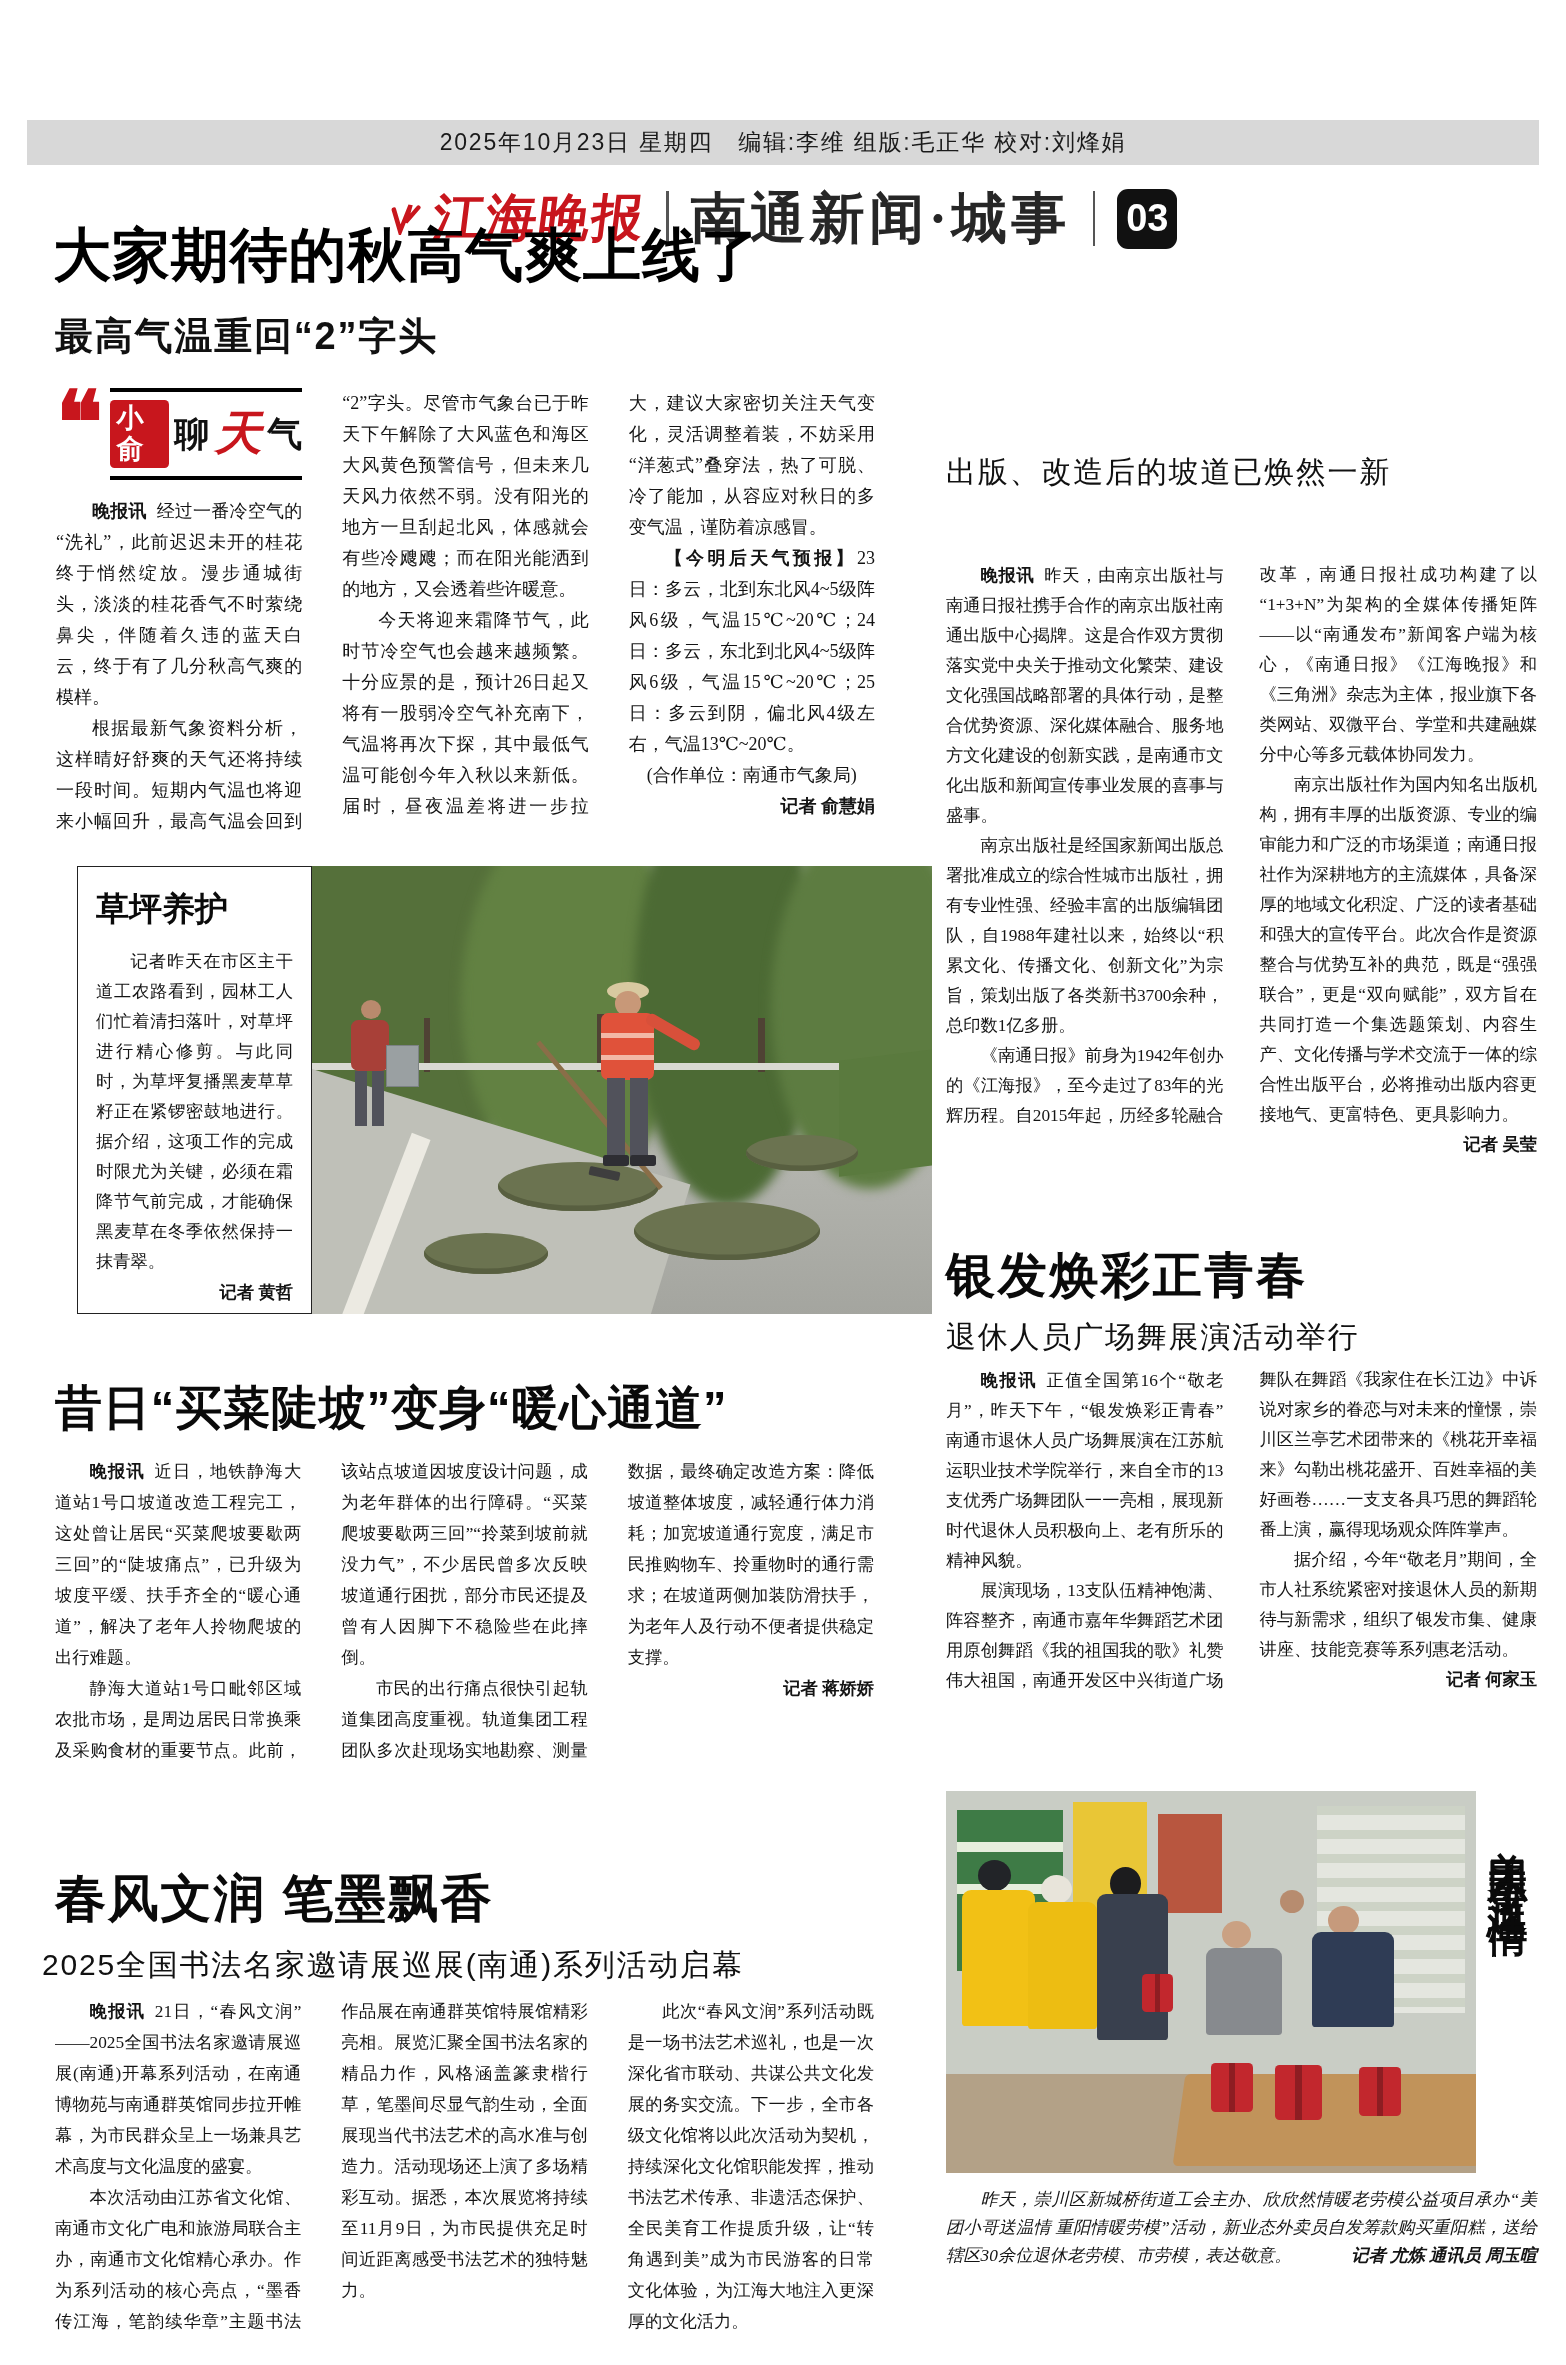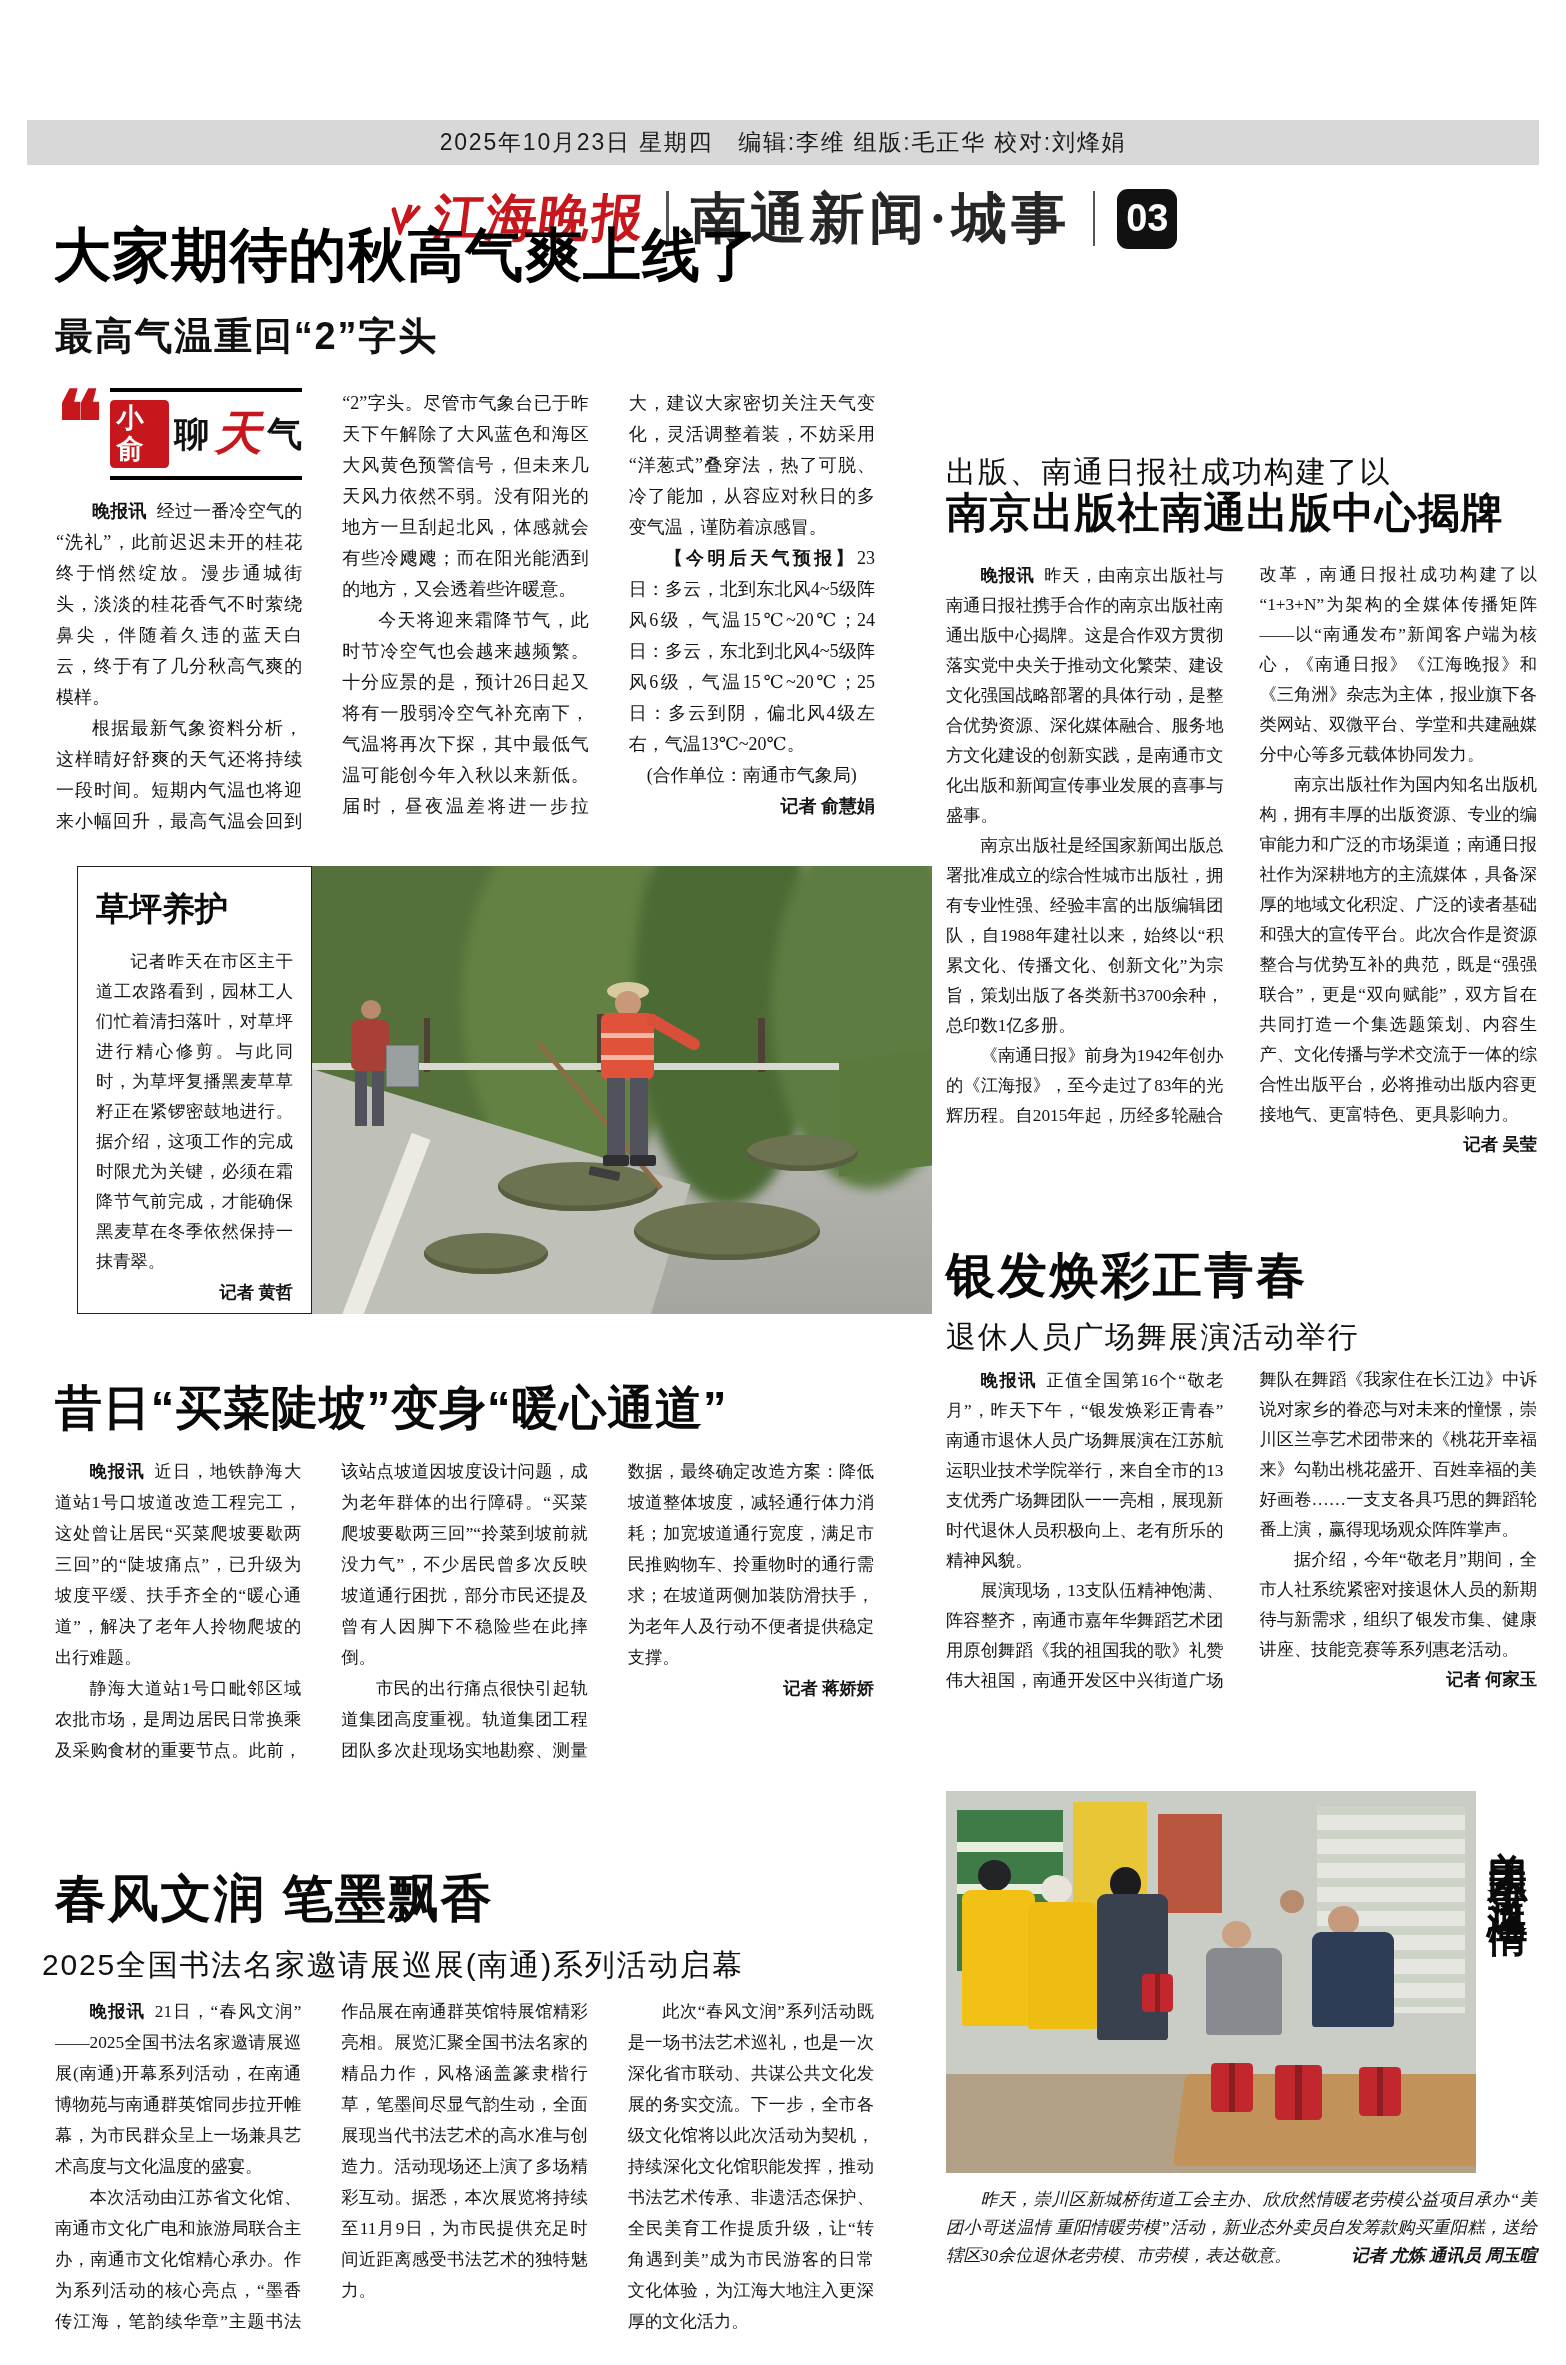--- a/index.html
+++ b/index.html
@@ -146,22 +146,21 @@
       </span>
     </div>
     <p><b class="lead-tag">晚报讯</b><span>经过一番冷空气的“洗礼”，此前迟迟未开的桂花终于悄然绽放。漫步通城街头，淡淡的桂花香气不时萦绕鼻尖，伴随着久违的蓝天白云，终于有了几分秋高气爽的模样。</span></p>
     <p>根据最新气象资料分析，这样晴好舒爽的天气还将持续一段时间。短期内气温也将迎来小幅回升，最高气温会回到“2”字头。尽管市气象台已于昨天下午解除了大风蓝色和海区大风黄色预警信号，但未来几天风力依然不弱。没有阳光的地方一旦刮起北风，体感就会有些冷飕飕；而在阳光能洒到的地方，又会透着些许暖意。</p>
     <p>今天将迎来霜降节气，此时节冷空气也会越来越频繁。十分应景的是，预计26日起又将有一股弱冷空气补充南下，气温将再次下探，其中最低气温可能创今年入秋以来新低。届时，昼夜温差将进一步拉大，建议大家密切关注天气变化，灵活调整着装，不妨采用“洋葱式”叠穿法，热了可脱、冷了能加，从容应对秋日的多变气温，谨防着凉感冒。</p>
     <p><b>【今明后天气预报】</b><span>23日：多云，北到东北风4~5级阵风6级，气温15℃~20℃；24日：多云，东北到北风4~5级阵风6级，气温15℃~20℃；25日：多云到阴，偏北风4级左右，气温13℃~20℃。</span></p>
     <p class="center">(合作单位：南通市气象局)</p>
     <p class="right">记者 俞慧娟</p>
   </div>
 
-  <div class="kicker" style="left:946px;top:452px;">出版、南通日报社成功构建了以</div>
-  <div class="art-headline pub-headline">南京出版社南通出版中心揭牌</div>
+  <div class="kicker" style="left:946px;top:452px;">出版、改造后的坡道已焕然一新</div>
   <div class="flow pub-flow">
     <p><b class="lead-tag">晚报讯</b><span>昨天，由南京出版社与南通日报社携手合作的南京出版社南通出版中心揭牌。这是合作双方贯彻落实党中央关于推动文化繁荣、建设文化强国战略部署的具体行动，是整合优势资源、深化媒体融合、服务地方文化建设的创新实践，是南通市文化出版和新闻宣传事业发展的喜事与盛事。</span></p>
     <p>南京出版社是经国家新闻出版总署批准成立的综合性城市出版社，拥有专业性强、经验丰富的出版编辑团队，自1988年建社以来，始终以“积累文化、传播文化、创新文化”为宗旨，策划出版了各类新书3700余种，总印数1亿多册。</p>
     <p>《南通日报》前身为1942年创办的《江海报》，至今走过了83年的光辉历程。自2015年起，历经多轮融合改革，南通日报社成功构建了以“1+3+N”为架构的全媒体传播矩阵——以“南通发布”新闻客户端为核心，《南通日报》《江海晚报》和《三角洲》杂志为主体，报业旗下各类网站、双微平台、学堂和共建融媒分中心等多元载体协同发力。</p>
     <p>南京出版社作为国内知名出版机构，拥有丰厚的出版资源、专业的编审能力和广泛的市场渠道；南通日报社作为深耕地方的主流媒体，具备深厚的地域文化积淀、广泛的读者基础和强大的宣传平台。此次合作是资源整合与优势互补的典范，既是“强强联合”，更是“双向赋能”，双方旨在共同打造一个集选题策划、内容生产、文化传播与学术交流于一体的综合性出版平台，必将推动出版内容更接地气、更富特色、更具影响力。</p>
     <p class="right">记者 吴莹</p>
   </div>
 
   <div class="lawn">
     <div class="lawn-caption">

